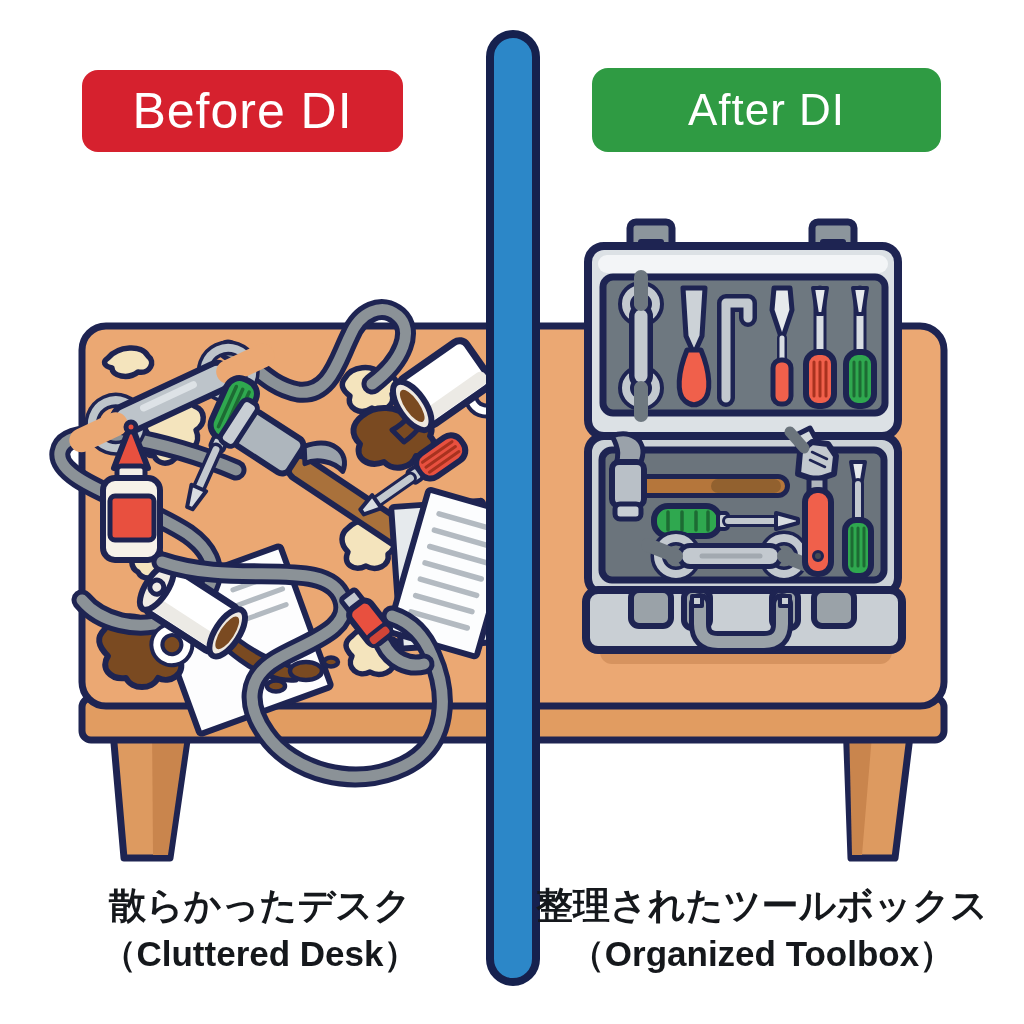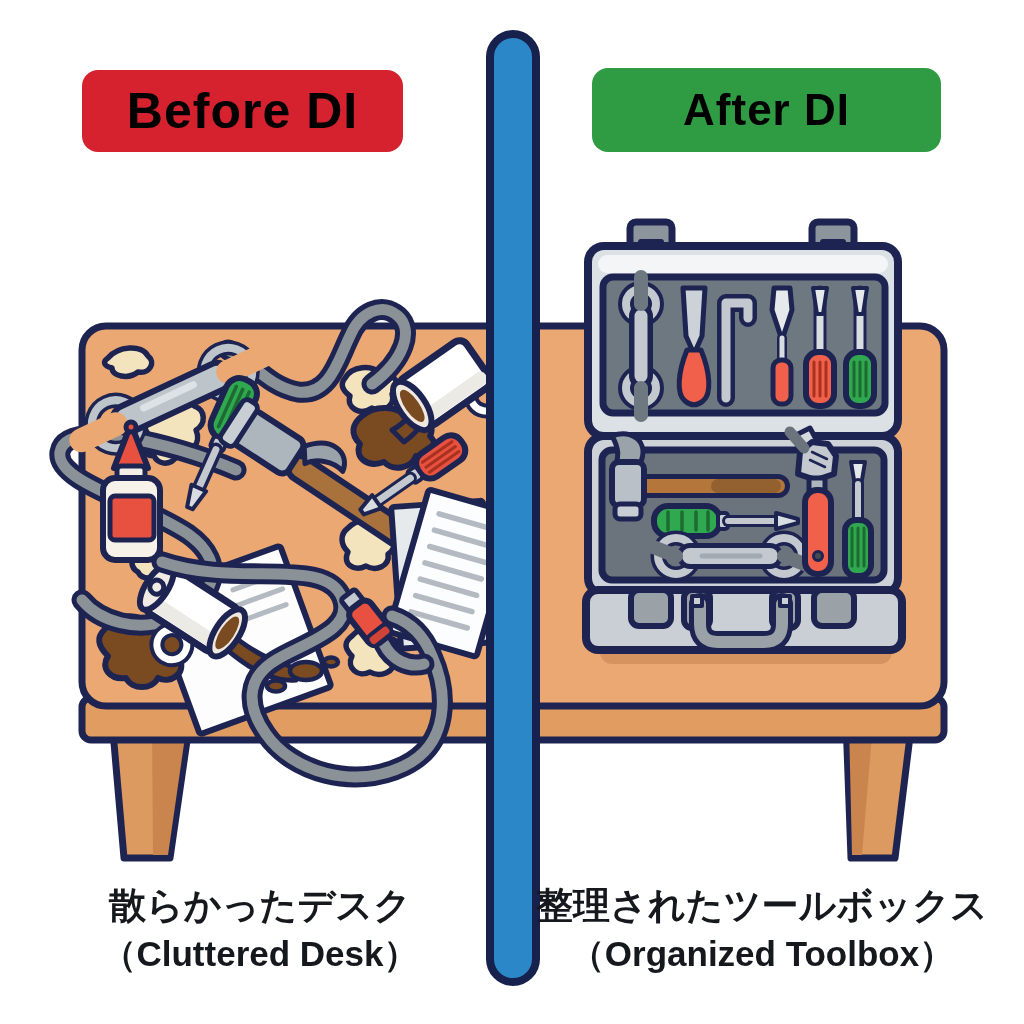--- a/index.html
+++ b/index.html
@@ -3,21 +3,21 @@
 <meta charset="utf-8">
 <style>
   html,body{margin:0;padding:0;background:#ffffff;}
   .stage{
     position:relative;width:1024px;height:1024px;background:#ffffff;overflow:hidden;
     font-family:"Liberation Sans","DejaVu Sans",sans-serif;
   }
   .stage svg{position:absolute;left:0;top:0;}
   .banner{
     position:absolute;display:flex;align-items:center;justify-content:center;
-    border-radius:16px;color:#000000;font-weight:700;letter-spacing:1px;
+    border-radius:16px;color:#ffffff;font-weight:400;letter-spacing:1px;
   }
   .banner-before{left:82px;top:70px;width:321px;height:82px;background:#d6212e;font-size:50px;}
   .banner-after{left:592px;top:68px;width:349px;height:84px;background:#2f9b43;font-size:44px;}
   .caption{position:absolute;text-align:center;color:#15181c;font-weight:700;line-height:1.32;}
   .caption-left{left:55px;top:882px;width:410px;}
   .caption-right{left:528px;top:882px;width:468px;}
   .caption .jp{font-size:37px;}
   .caption .en{font-size:35px;}
 </style>
 </head>

